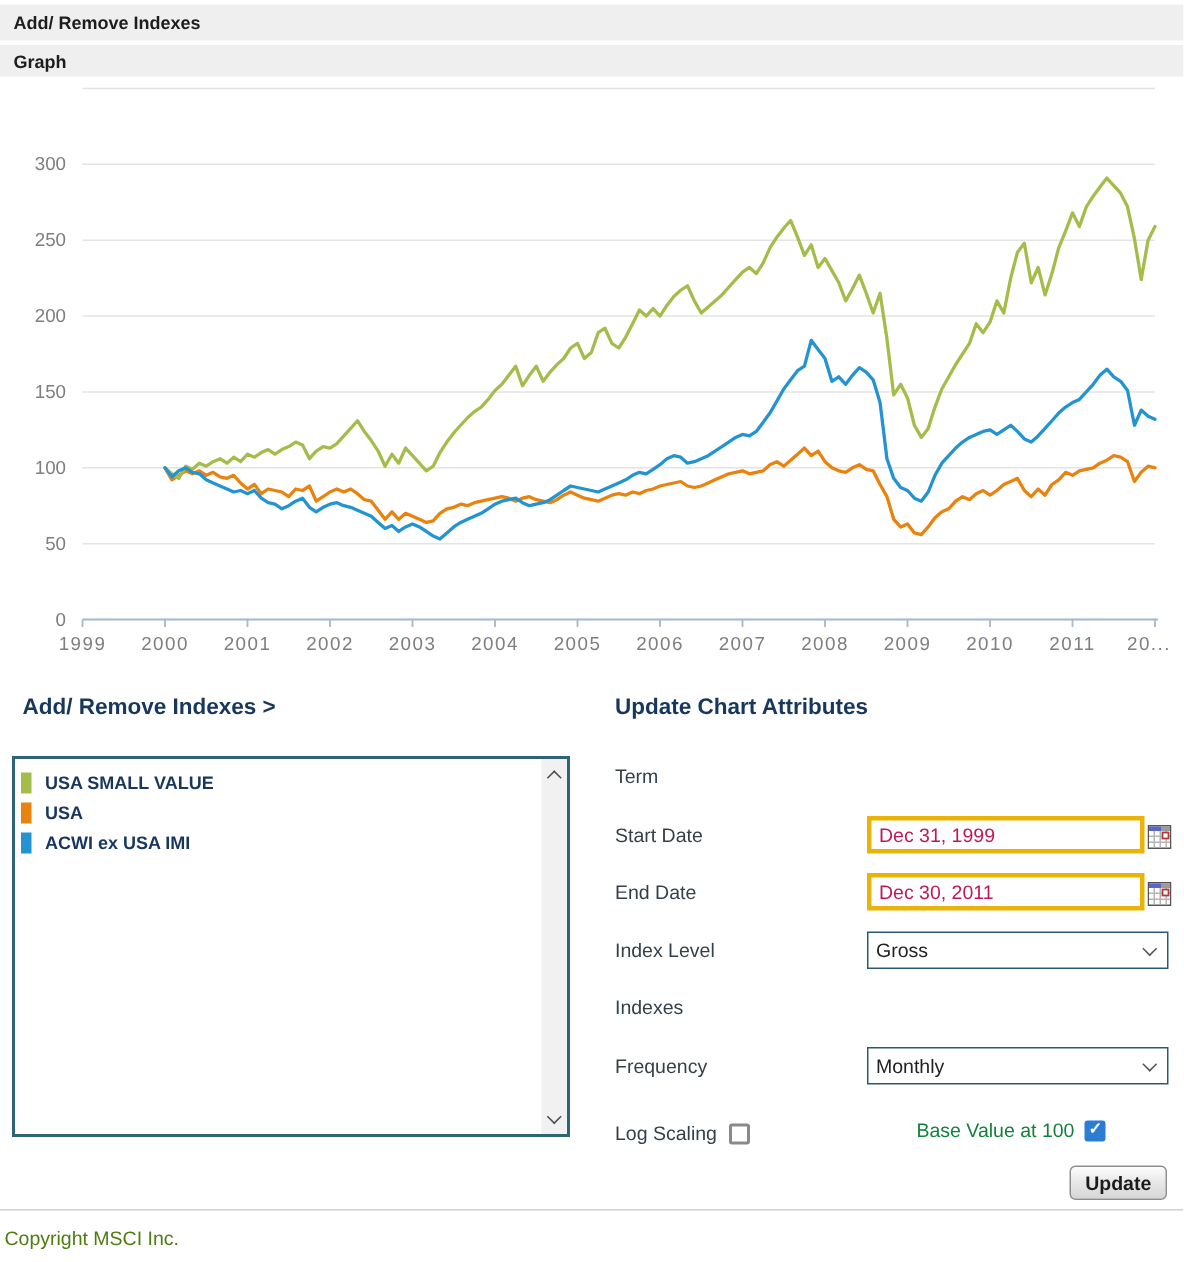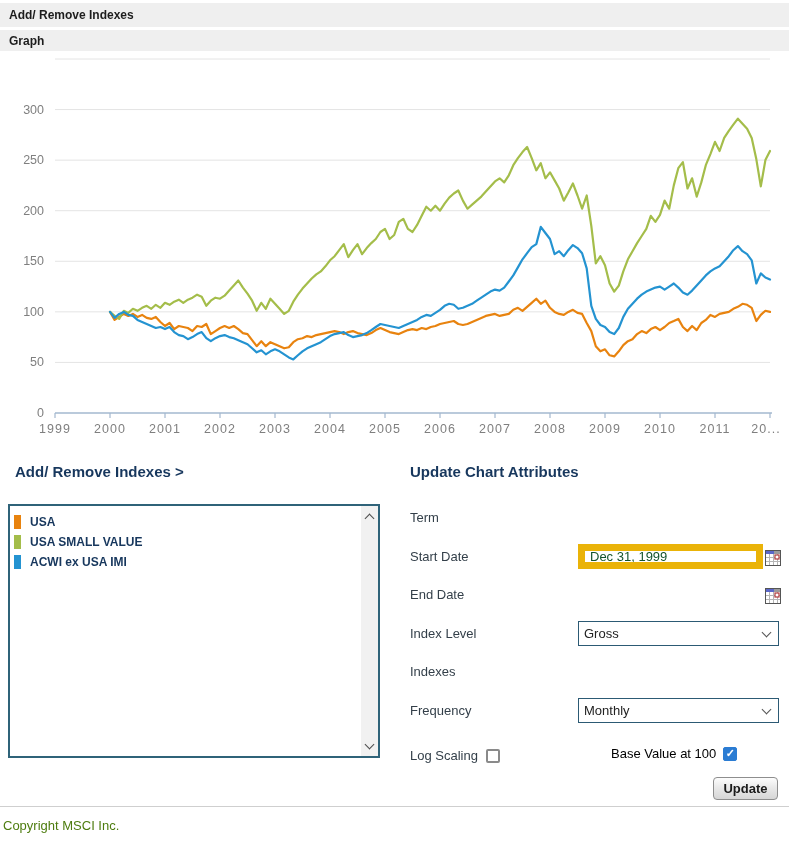--- a/index.html
+++ b/index.html
@@ -34,34 +34,34 @@
   .chev.down{transform:rotate(45deg);margin-top:-3px;}
   .chev.up{transform:rotate(225deg);margin-top:3px;}
 
   
   .form-row{position:absolute;left:410px;width:370px;height:26px;}
   .form-label{position:absolute;left:0;top:5px;font-size:13px;color:#333f49;}
   .select{position:absolute;left:168px;top:0;width:201px;height:25px;border:1px solid #2c5a74;
      background:#fff;box-sizing:border-box;display:flex;align-items:center;cursor:default;}
   .select .sel-val{font-size:13px;color:#222;padding-left:5px;flex:1;white-space:nowrap;overflow:hidden;}
   .select .chev.down{margin-right:8px;border-color:#555;}
-  .textbox{position:absolute;left:168px;top:0;width:185px;height:25px;border:7px solid #eab308;
+  .textbox{position:absolute;left:168px;top:0;width:185px;height:25px;border:3px solid #eab308;
      background:#fff;box-sizing:border-box;font-family:"Liberation Sans",sans-serif;
-     font-size:13px;color:#14532d;padding:0 0 0 5px;outline:none;}
+     font-size:13px;color:#be185d;padding:0 0 0 5px;outline:none;}
   .cal-btn{position:absolute;left:355px;top:6px;width:16px;height:16px;cursor:pointer;}
 
   
   .cb{width:14px;height:14px;box-sizing:border-box;display:inline-flex;align-items:center;justify-content:center;}
   .cb.unchecked{border:2px solid #8a8a8a;border-radius:2px;background:#fff;}
   .cb.checked{background:#2b7cd3;border:1px solid #2b7cd3;border-radius:2px;color:#fff;
       font-size:11px;font-weight:bold;line-height:1;}
   #log-scaling-row{position:absolute;left:410px;top:748px;display:flex;align-items:center;}
   #log-scaling-row .form-label-inline{font-size:13px;color:#333f49;margin-right:8px;}
   #base-value-row{position:absolute;left:611px;top:746px;display:flex;align-items:center;}
-  #base-value-row .form-label-inline{font-size:13px;color:#000000;margin-right:7px;}
+  #base-value-row .form-label-inline{font-size:13px;color:#15803d;margin-right:7px;}
 
   #update-btn{position:absolute;left:713px;top:777px;width:65px;height:23px;
      background:linear-gradient(#fdfdfd,#e9e9e9 45%,#d6d6d6);border:1px solid #8e8e8e;border-radius:4px;
      font-family:"Liberation Sans",sans-serif;font-size:13px;font-weight:bold;color:#1b1b1b;cursor:pointer;}
 
   #bottom-divider{position:absolute;left:0;top:806px;width:789px;height:0;border-top:1px solid #cfcfcf;}
   #copyright{position:absolute;left:3px;top:818px;font-size:13px;color:#4d7c0f;}
 </style>
 </head>
 <body>
@@ -125,26 +125,26 @@
         <polyline points="110.0,260.9 114.6,266.9 119.2,262.9 123.8,260.9 128.3,263.9 132.9,264.9 137.5,268.9 142.1,271.0 146.7,273.0 151.3,275.0 155.8,277.0 160.4,276.0 165.0,278.1 169.6,276.0 174.2,281.1 178.8,284.1 183.3,285.1 187.9,288.2 192.5,286.1 197.1,283.1 201.7,281.1 206.3,287.2 210.8,290.2 215.4,287.2 220.0,285.1 224.6,284.1 229.2,286.1 233.8,287.2 238.3,289.2 242.9,291.2 247.5,293.2 252.1,297.3 256.7,301.3 261.3,299.3 265.8,303.3 270.4,300.3 275.0,298.3 279.6,300.3 284.2,303.3 288.8,306.4 293.3,308.4 297.9,304.3 302.5,300.3 307.1,297.3 311.7,295.2 316.3,293.2 320.8,291.2 325.4,288.2 330.0,285.1 334.6,283.1 339.2,282.1 343.8,281.1 348.3,284.1 352.9,286.1 357.5,285.1 362.1,284.1 366.7,282.1 371.3,279.1 375.8,276.0 380.4,273.0 385.0,274.0 389.6,275.0 394.2,276.0 398.8,277.0 403.3,275.0 407.9,273.0 412.5,271.0 417.1,268.9 421.7,265.9 426.3,263.9 430.8,264.9 435.4,261.9 440.0,258.8 444.6,254.8 449.2,252.8 453.8,253.8 458.3,257.8 462.9,256.8 467.5,254.8 472.1,252.8 476.7,249.7 481.3,246.7 485.8,243.7 490.4,240.6 495.0,238.6 499.6,239.6 504.2,236.6 508.8,230.5 513.3,224.4 517.9,216.4 522.5,208.3 527.1,202.2 531.7,196.1 536.3,193.1 540.8,175.9 545.4,182.0 550.0,188.0 554.6,203.2 559.2,200.2 563.8,205.2 568.3,199.2 572.9,194.1 577.5,197.1 582.1,202.2 586.7,217.4 591.3,254.8 595.8,267.9 600.4,274.0 605.0,276.0 609.6,281.1 614.2,283.1 618.8,277.0 623.3,265.9 627.9,257.8 632.5,252.8 637.1,247.7 641.7,243.7 646.3,240.6 650.8,238.6 655.4,236.6 660.0,235.6 664.6,238.6 669.2,235.6 673.8,232.5 678.3,236.6 682.9,241.6 687.5,243.7 692.1,239.6 696.7,234.6 701.3,229.5 705.8,224.4 710.4,220.4 715.0,217.4 719.6,215.3 724.2,210.3 728.8,205.2 733.3,199.2 737.9,195.1 742.5,200.2 747.1,203.2 751.7,209.3 756.3,232.5 760.8,222.4 765.4,226.5 770.0,228.5" fill="none" stroke="#2493d1" stroke-width="2.2" stroke-linejoin="round" stroke-linecap="round"></polyline>
       </svg>
   </div>
 
   <div id="left-heading" class="section-heading">Add/ Remove Indexes &gt;</div>
   <div id="right-heading" class="section-heading">Update Chart Attributes</div>
 
   <div id="index-listbox">
     <div id="index-items">
         <div class="index-item">
+          <span class="swatch" style="background: rgb(164, 189, 74);"></span>
+          <span class="index-label">USA SMALL VALUE</span>
+        </div>
+        <div class="index-item">
           <span class="swatch" style="background: rgb(232, 131, 15);"></span>
           <span class="index-label">USA</span>
-        </div>
-        <div class="index-item">
-          <span class="swatch" style="background: rgb(164, 189, 74);"></span>
-          <span class="index-label">USA SMALL VALUE</span>
         </div>
         <div class="index-item">
           <span class="swatch" style="background: rgb(36, 147, 209);"></span>
           <span class="index-label">ACWI ex USA IMI</span>
         </div>
       </div>
     <div id="list-scrollbar">
       <div class="sb-arrow up">
           <span class="chev up"></span>
         </div>
@@ -170,20 +170,21 @@
               <line x1="1" y1="11.5" x2="15" y2="11.5"></line>
               <line x1="4.5" y1="4" x2="4.5" y2="15"></line>
               <line x1="8.5" y1="4" x2="8.5" y2="15"></line>
               <line x1="12.5" y1="4" x2="12.5" y2="15"></line>
             </g>
             <rect x="10" y="5" width="4" height="4" fill="#fff" stroke="#b03a3a" stroke-width="1.2"></rect>
           </svg></span>
       </div>
       <div class="form-row" style="top: 582px; text-decoration: underline;">
         <span class="form-label">End Date</span>
+        <input class="textbox" type="text" value="Dec 30, 2011" style="">
         <span class="cal-btn"><svg width="16" height="16" viewBox="0 0 16 16">
             <rect x="0.5" y="0.5" width="15" height="15" fill="#fff" stroke="#555"></rect>
             <rect x="1" y="1" width="8" height="3" fill="#5b67c9"></rect>
             <rect x="9" y="1" width="6" height="3" fill="#9b9b9b"></rect>
             <g stroke="#b5b5b5" stroke-width="1">
               <line x1="1" y1="7.5" x2="15" y2="7.5"></line>
               <line x1="1" y1="11.5" x2="15" y2="11.5"></line>
               <line x1="4.5" y1="4" x2="4.5" y2="15"></line>
               <line x1="8.5" y1="4" x2="8.5" y2="15"></line>
               <line x1="12.5" y1="4" x2="12.5" y2="15"></line>

